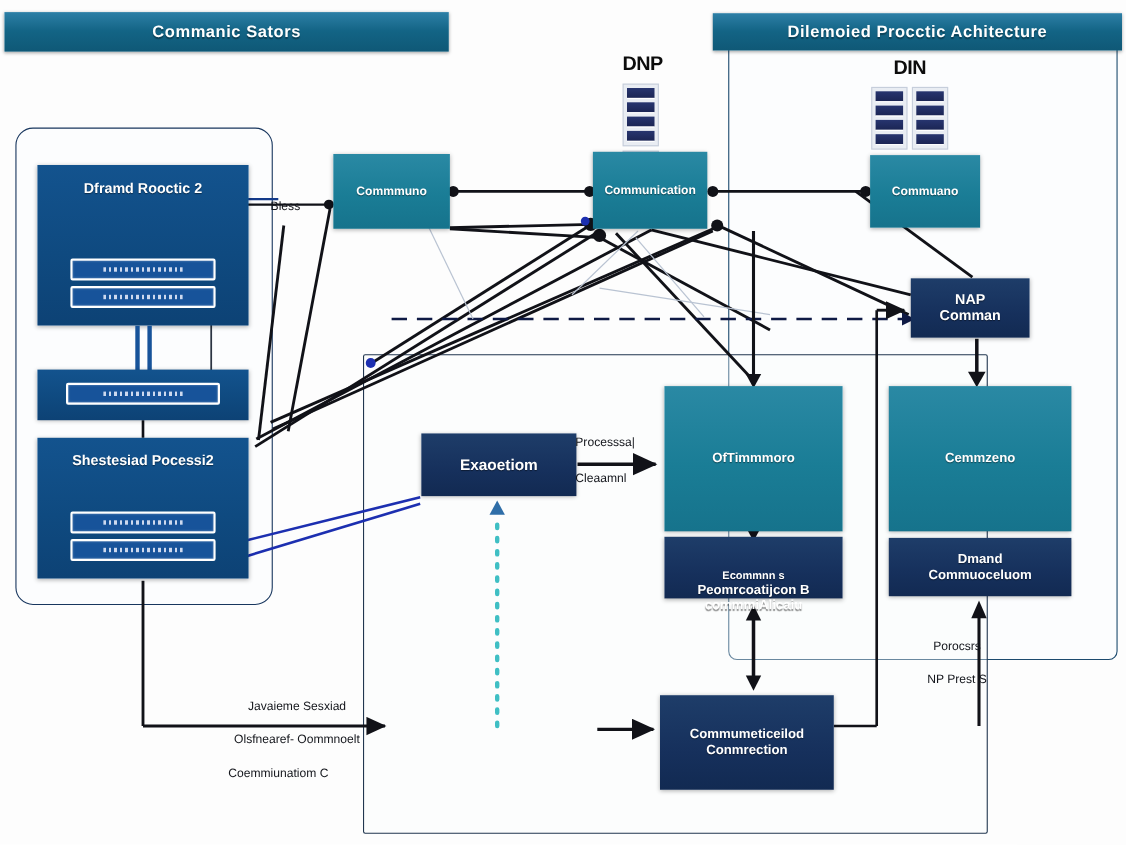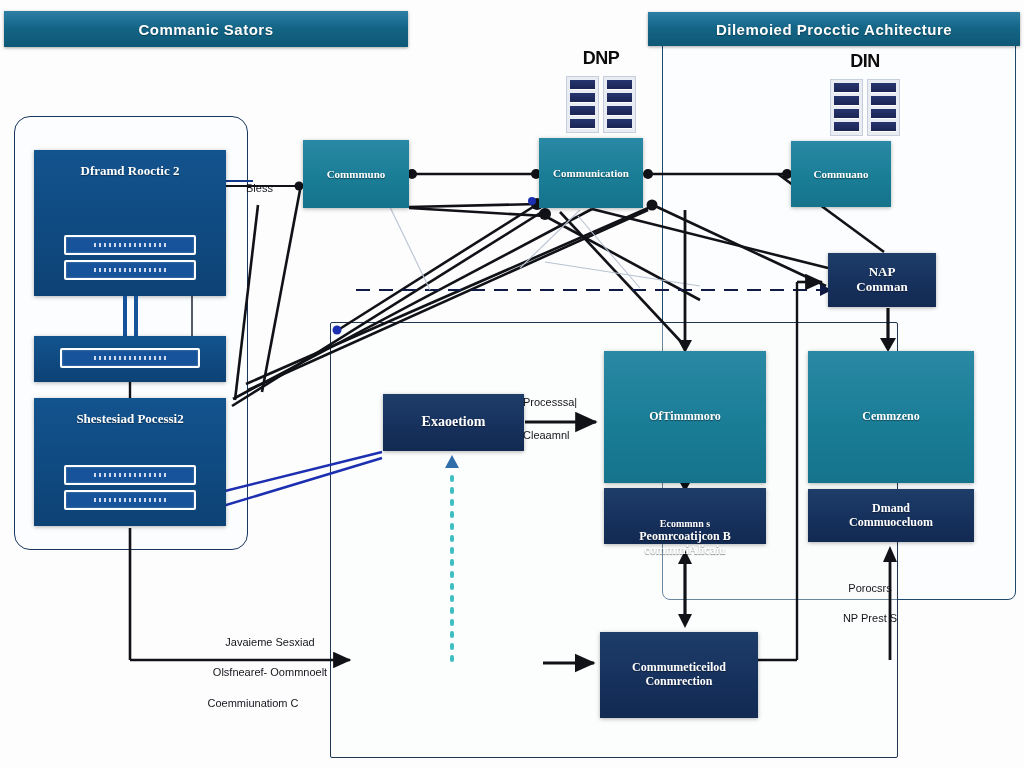--- a/index.html
+++ b/index.html
@@ -62,21 +62,20 @@
     display: flex;
     flex-direction: column;
     align-items: center;
     justify-content: center;
     text-align: center;
     color: #ffffff;
     font-weight: bold;
     text-shadow: 0 1px 1px rgba(0,0,0,.45);
     box-shadow: 0 1px 4px rgba(0,0,0,.3);
     line-height: 1.15;
-    font-family: Liberation Serif, serif;
   }
   .node-teal  { background: linear-gradient(180deg,#2a89a4 0%,#1a7d96 55%,#16738c 100%); }
   .node-navy  { background: linear-gradient(180deg,#1e3d69 0%,#16305c 60%,#122a52 100%); }
   .node-blue  { background: linear-gradient(180deg,#13538e 0%,#0f4a80 55%,#0d4275 100%); }
 
   .node .label-top {
     position: absolute;
     top: 14px; left: 0; right: 0;
     font-size: 13px;
   }
@@ -150,23 +149,23 @@
   .rack-label {
     position: absolute;
     left: 0; right: 0; text-align: center;
     font-weight: bold;
     color: #0c0c0c;
     font-size: 18px;
     letter-spacing: -.5px;
   }
   #rack-a { left: 323px; top: 78px; }
   #rack-a .rack-label { top: -28px; }
-  #rack-b { left: 566px; top: 76px; }
+  #rack-b { left: 566px; top: 76px; flex-direction: column; }
   #rack-b .rack-label { top: -28px; }
-  #rack-c { left: 830px; top: 79px; }
+  #rack-c { left: 792px; top: 79px; }
   #rack-c .rack-label { top: -28px; }
 
   
   #node-nap-command { left: 828px; top: 253px; width: 108px; height: 54px; font-size: 13px; }
   #node-extraction  { left: 383px; top: 394px; width: 141px; height: 57px; font-size: 14px; }
   #node-optimize    { left: 604px; top: 351px; width: 162px; height: 132px; font-size: 12px; }
   #node-recommend   { left: 604px; top: 488px; width: 162px; height: 56px; font-size: 12px; }
   #node-comm-right  { left: 808px; top: 351px; width: 166px; height: 132px; font-size: 12px; }
   #node-demand-comm { left: 808px; top: 489px; width: 166px; height: 53px; font-size: 12px; }
   #node-processing  { left: 358px; top: 580px; width: 184px; height: 136px; font-size: 14px;

